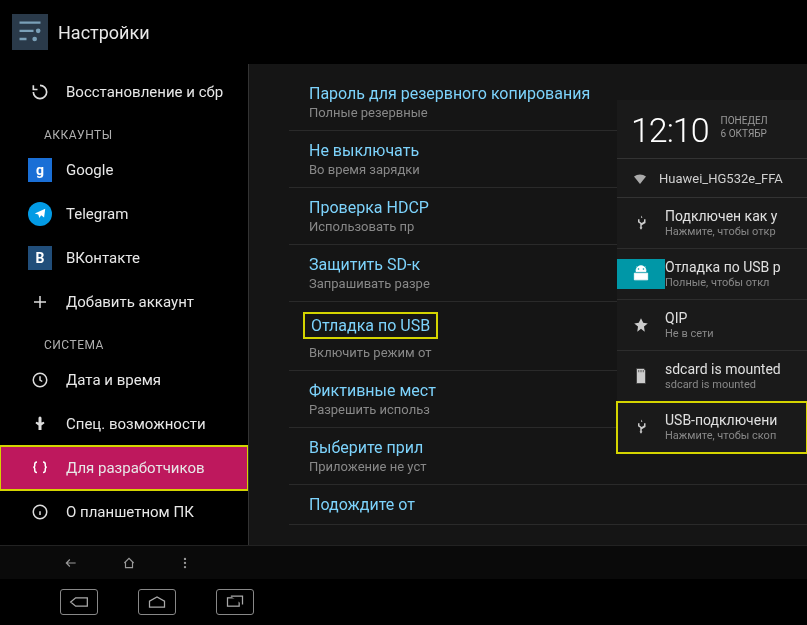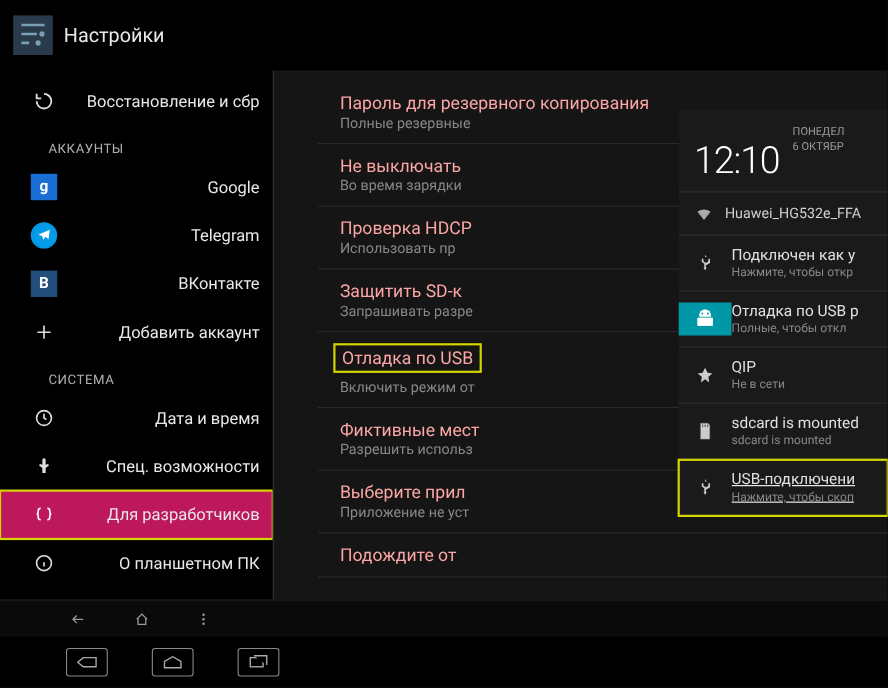--- a/index.html
+++ b/index.html
@@ -5,50 +5,50 @@
 * { margin: 0; padding: 0; box-sizing: border-box; font-family: Roboto, Arial, sans-serif; }
 body { background: #000; color: #fff; width: 807px; height: 625px; overflow: hidden; position: relative; }
 
 .header { display: flex; align-items: center; padding: 8px 12px; height: 64px; }
 .header-icon { width: 36px; height: 36px; background: #2a3a4a; display: flex; align-items: center; justify-content: center; margin-right: 10px; }
 .header-title { font-size: 18px; color: #e8e8e8; }
 
 .content { display: flex; height: calc(100% - 128px); }
 
 .sidebar { width: 248px; padding-top: 6px; overflow: hidden; }
-.sidebar-item { display: flex; align-items: center; padding: 10px 12px 10px 28px; font-size: 15px; color: #e8e8e8; white-space: nowrap; overflow: hidden; justify-content: space-between; }
+.sidebar-item { display: flex; align-items: center; padding: 10px 12px 10px 28px; font-size: 15px; color: #e8e8e8; white-space: nowrap; overflow: hidden; }
 .sidebar-item .icon { width: 24px; height: 24px; margin-right: 14px; display: flex; align-items: center; justify-content: center; flex-shrink: 0; }
 .sidebar-section { font-size: 12px; color: #b0b0b0; padding: 14px 12px 6px 44px; letter-spacing: 0.5px; }
 .sidebar-item.selected { background: #be185d; outline: 2px solid #d4d400; outline-offset: -1px; }
 
 .icon-sq { width: 24px; height: 24px; display: flex; align-items: center; justify-content: center; font-size: 14px; font-weight: bold; }
 .g-icon { background: #1a6fd6; color: #fff; }
 .tg-icon { background: #039be5; border-radius: 50%; color: #fff; }
 .vk-icon { background: #214e7a; color: #fff; }
 
 .main { flex: 1; padding: 10px 0 0 40px; overflow: hidden; background: #151515; border-left: 1px solid #333; }
 .main-item { padding: 10px 12px 10px 20px; border-bottom: 1px solid #2a2a2a; }
-.main-item .title { font-size: 16px; color: #fca5a5; white-space: nowrap; overflow: hidden; }
+.main-item .title { font-size: 16px; color: #7dd3fc; white-space: nowrap; overflow: hidden; }
 .main-item .sub { font-size: 13px; color: #888; margin-top: 2px; white-space: nowrap; overflow: hidden; }
 .main-section { font-size: 12px; color: #999; padding: 16px 12px 8px 0; letter-spacing: 0.5px; }
 .main-item.highlighted .title { display: inline-block; border: 2px solid #d4d400; padding: 2px 6px; margin-left: -6px; }
 
 .overlay { position: absolute; top: 100px; right: 0; width: 190px; background: #1a1a1a; }
 .overlay-time { padding: 10px 14px 8px; border-bottom: 1px solid #333; }
-.overlay-time .clock { font-size: 34px; font-weight: 300; letter-spacing: -1px; display: inline-block; margin-top: 16px; }
+.overlay-time .clock { font-size: 34px; font-weight: 300; letter-spacing: -1px; display: inline-block; }
 .overlay-time .date { font-size: 10px; color: #9a9a9a; display: inline-block; vertical-align: top; margin-left: 8px; margin-top: 4px; line-height: 1.3; }
 .overlay-wifi { padding: 10px 14px; border-bottom: 1px solid #333; font-size: 13px; color: #d0d0d0; display: flex; align-items: center; }
 .overlay-wifi .wicon { margin-right: 10px; }
 .overlay-row { display: flex; align-items: center; padding: 10px 0 10px 0; border-bottom: 1px solid #2d2d2d; }
 .overlay-row .oicon { width: 48px; display: flex; align-items: center; justify-content: center; flex-shrink: 0; }
 .overlay-row .otext { flex: 1; overflow: hidden; }
 .overlay-row .ot-title { font-size: 14px; color: #e0e0e0; white-space: nowrap; overflow: hidden; }
 .overlay-row .ot-sub { font-size: 11px; color: #888; white-space: nowrap; overflow: hidden; margin-top: 1px; }
 .overlay-row.hl .oicon { background: #0097a7; align-self: stretch; }
-.overlay-row.hl2 { outline: 2px solid #d4d400; outline-offset: -1px; text-decoration: underline; }
+.overlay-row.hl2 { outline: 2px solid #d4d400; outline-offset: -1px; }
 
 .navbar { position: absolute; bottom: 0; left: 0; right: 0; height: 46px; background: #000; display: flex; align-items: center; justify-content: flex-start; gap: 40px; padding-left: 60px; }
 .nav-btn { width: 38px; height: 26px; border: 1px solid #888; border-radius: 3px; display: flex; align-items: center; justify-content: center; color: #aaa; }
 
 .navbar2 { position: absolute; bottom: 46px; left: 0; right: 0; height: 34px; background: #0a0a0a; display: flex; align-items: center; justify-content: flex-start; gap: 40px; padding-left: 62px; border-top: 1px solid #222; }
 .nav2-btn { color: #888; font-size: 16px; }
 
 svg { display: block; }
 </style>
 </head>

